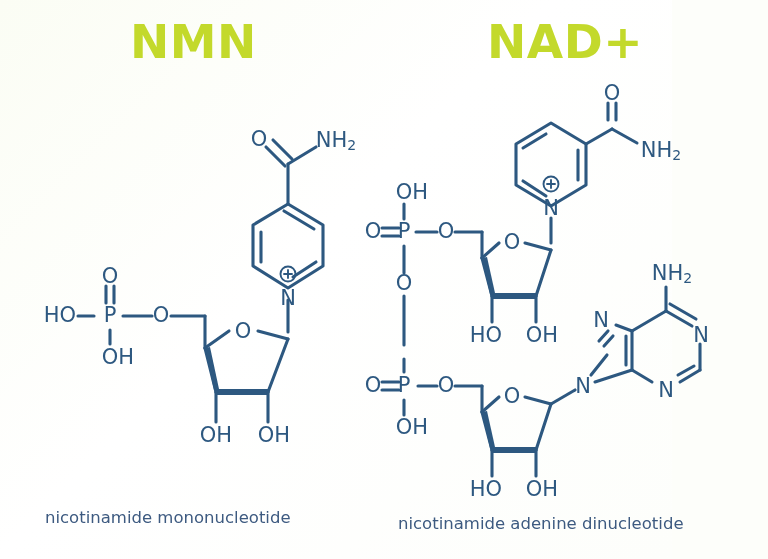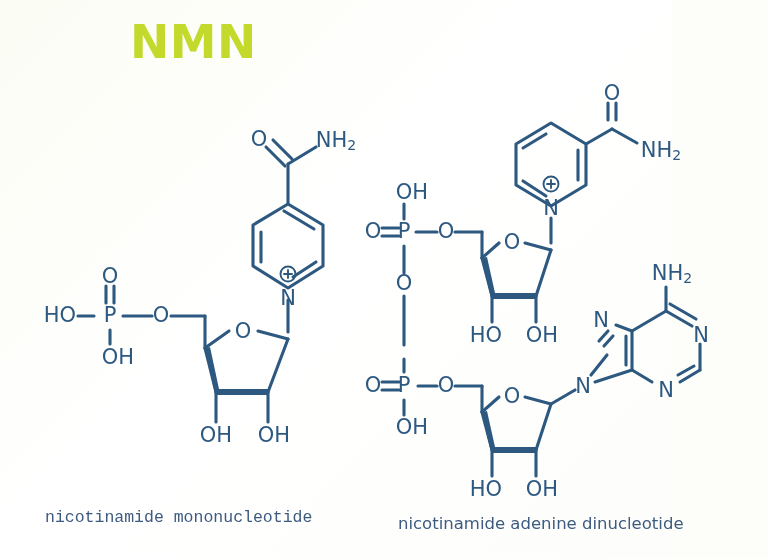--- a/index.html
+++ b/index.html
@@ -32,21 +32,21 @@
   #title-nmn { left: 130px; top: 14px; }
   #title-nad { left: 487px; top: 14px; }
 
   .caption {
     position: absolute;
     font-family: "DejaVu Sans", "Liberation Sans", sans-serif;
     font-size: 16.5px;
     color: #3d5a80;
     white-space: nowrap;
   }
-  #caption-nmn { left: 45px; top: 508px; font-family: Liberation Mono, monospace; }
+  #caption-nmn { left: 45px; top: 508px; }
   #caption-nad { left: 398px; top: 514px; }
 
   svg.struct {
     position: absolute;
     left: 0;
     top: 0;
     width: 768px;
     height: 559px;
   }
   .bond {
@@ -81,20 +81,21 @@
     fill: none;
     stroke-linecap: round;
   }
 </style>
 </head>
 <body>
 
 <div id="stage">
 
   <div class="title" id="title-nmn">NMN</div>
+  <div class="title" id="title-nad">NAD+</div>
 
   <svg class="struct" id="svg-nmn" viewBox="0 0 768 559">
 
     <line class="bond" x1="285" y1="166" x2="266" y2="147"></line>
     <line class="bond" x1="292" y1="159" x2="273" y2="140"></line>
 
     <line class="bond" x1="288" y1="164" x2="316" y2="147"></line>
 
     <line class="bond" x1="288" y1="164" x2="288" y2="204"></line>
 

